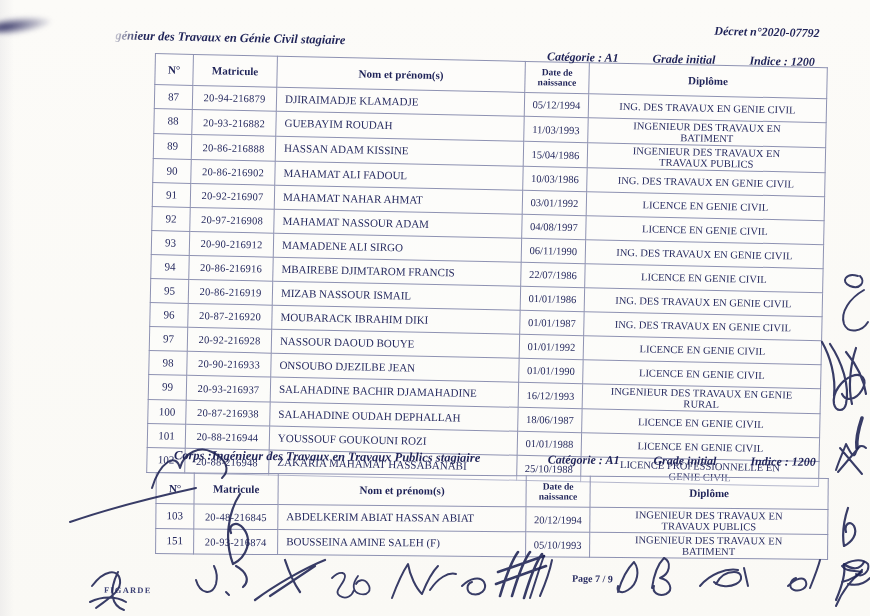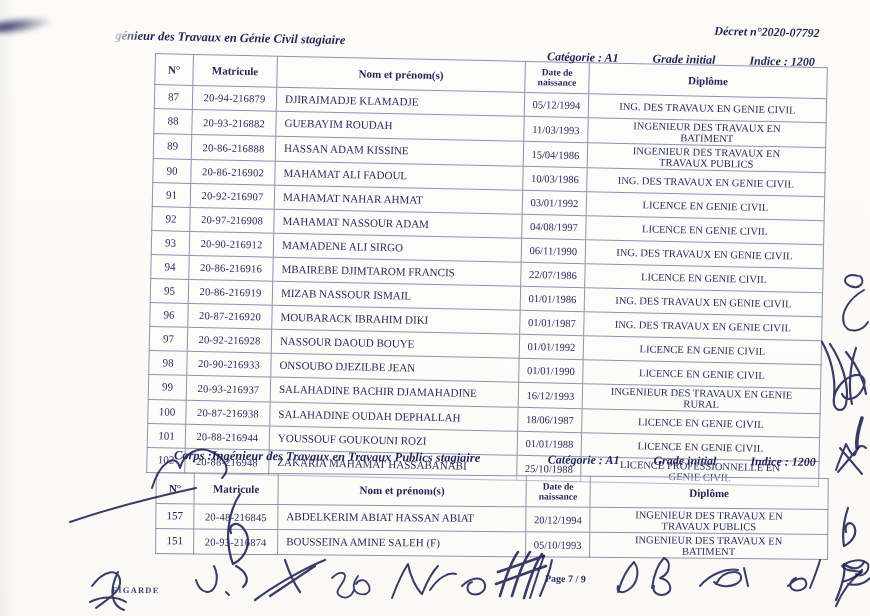--- a/index.html
+++ b/index.html
@@ -33,23 +33,23 @@
   table.roster{border:1.4px solid #6a6f96;}
   col.w0{width:38px}col.w1{width:84px}col.w2{width:248px}col.w3{width:64px}col.w4{width:238px}
   th{font-weight:bold;font-size:11px;color:#1f2358;height:30px;text-align:center;vertical-align:middle;line-height:1.1;padding:0 2px;}
   th.small{font-size:9.5px;}
   td{font-size:11px;height:21px;line-height:1.05;color:#272b60;}
   td.c0{text-align:center;}
   td.c1{text-align:center;font-size:10.5px;letter-spacing:.2px;}
   td.c2{text-align:left;padding-left:8px;}
   td.c3{text-align:center;font-size:10.5px;}
   td.c4{text-align:center;font-size:10.5px;padding:1px 24px;}
-  .bottom-cut{position:absolute;left:112px;top:585px;height:8px;overflow:hidden;
+  .bottom-cut{position:absolute;left:104px;top:585px;height:8px;overflow:hidden;
     font-size:8.5px;font-weight:bold;letter-spacing:1.2px;color:#3c4175;transform:rotate(.5deg);}
-  .page-label{position:absolute;left:545px;top:573px;font-size:10px;font-weight:bold;color:#2a2e63;transform:rotate(1deg);}
+  .page-label{position:absolute;left:572px;top:573px;font-size:10px;font-weight:bold;color:#2a2e63;transform:rotate(1deg);}
   svg.ink{position:absolute;inset:0;pointer-events:none;}
   svg.ink path{fill:none;stroke:#1d2152;stroke-linecap:round;stroke-linejoin:round;opacity:.88;}
 </style>
 </head>
 <body>
 
 <div class="page">
   <div class="smudge"></div>
 
   <div class="scan1">
@@ -217,21 +217,21 @@
         <tr>
           <th>N°</th>
           <th>Matricule</th>
           <th>Nom et prénom(s)</th>
           <th class="small">Date de naissance</th>
           <th>Diplôme</th>
         </tr>
       </thead>
       <tbody>
           <tr>
-            <td class="c0">157</td>
+            <td class="c0">103</td>
             <td class="c1">20-48-216845</td>
             <td class="c2">ABDELKERIM ABIAT HASSAN ABIAT</td>
             <td class="c3">20/12/1994</td>
             <td class="c4">INGENIEUR DES TRAVAUX EN TRAVAUX PUBLICS</td>
           </tr>
           <tr>
             <td class="c0">151</td>
             <td class="c1">20-93-216874</td>
             <td class="c2">BOUSSEINA AMINE SALEH (F)</td>
             <td class="c3">05/10/1993</td>

